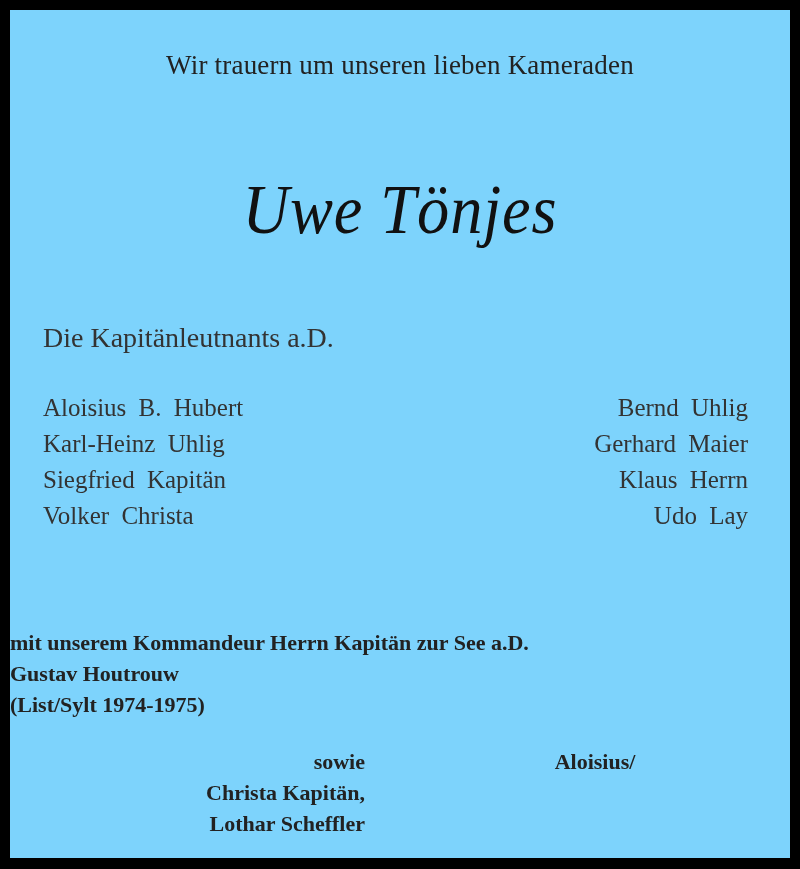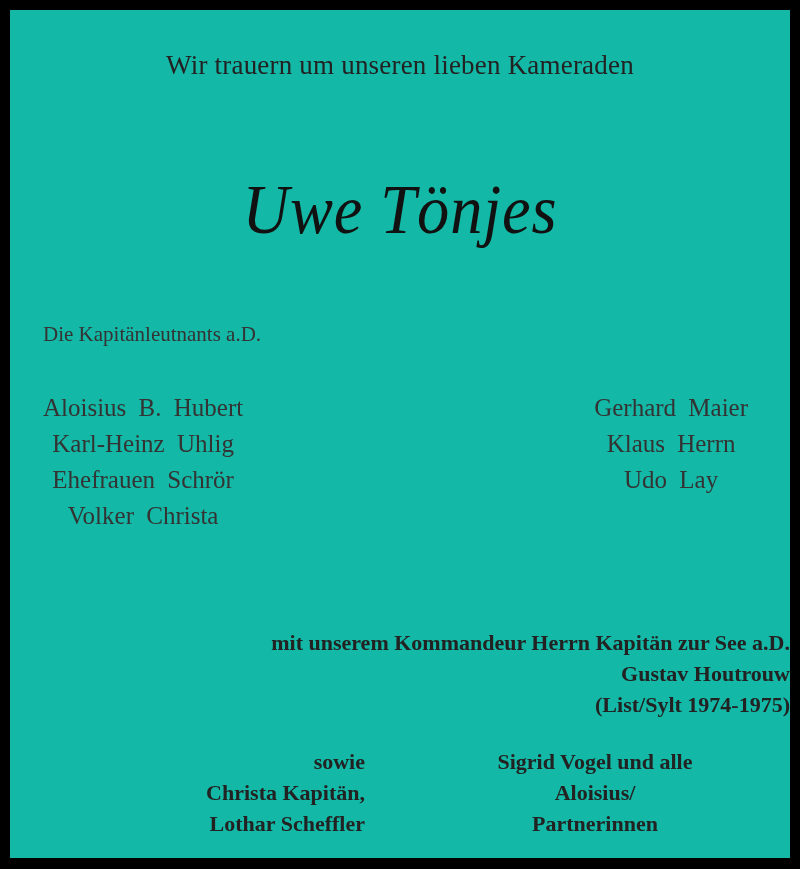--- a/index.html
+++ b/index.html
@@ -1,63 +1,62 @@
 <!DOCTYPE html>
 <html><head>
 <meta charset="utf-8">
 <style>
   html, body { margin: 0; padding: 0; }
   body { width: 800px; height: 869px; background: #000; position: relative; overflow: hidden; }
   .card {
     position: absolute; left: 10px; top: 10px; width: 780px; height: 848px;
-    background: #14b8a6; color: #1a1a1a;
+    background: #7dd3fc; color: #1a1a1a;
     font-family: "Liberation Serif", "DejaVu Serif", serif;
   }
   .abs { position: absolute; white-space: nowrap; }
   .intro { left: 0; width: 780px; top: 40px; text-align: center; font-size: 27px; color: #222; letter-spacing: 0.2px; }
   .name { left: 0; width: 780px; top: 160px; text-align: center; font-size: 70px; font-style: italic; color: #111; letter-spacing: 1px; transform: scaleX(0.92); }
-  .group-title { left: 33px; top: 312px; font-size: 21px; color: #333; }
+  .group-title { left: 33px; top: 312px; font-size: 28px; color: #333; }
   .col-left { left: 33px; top: 380px; font-size: 25px; color: #333; line-height: 36px; }
   .col-right { right: 42px; top: 380px; font-size: 25px; color: #333; line-height: 36px; text-align: right; }
-  .col-left div, .col-right div { word-spacing: 6px; text-align: center; }
-  .commander { left: 0; width: 780px; top: 617px; text-align: right; font-size: 22px; font-weight: bold; line-height: 31px; color: #222; }
+  .col-left div, .col-right div { word-spacing: 6px; }
+  .commander { left: 0; width: 780px; top: 617px; text-align: left; font-size: 22px; font-weight: bold; line-height: 31px; color: #222; }
   .bottom-left { left: 40px; width: 315px; top: 736px; text-align: right; font-size: 22px; font-weight: bold; line-height: 31px; color: #222; }
   .bottom-right { left: 405px; width: 360px; top: 736px; text-align: center; font-size: 22px; font-weight: bold; line-height: 31px; color: #222; }
 </style>
 </head>
 <body>
 
 <div class="card">
   <div class="abs intro">Wir trauern um unseren lieben Kameraden</div>
   <div class="abs name">Uwe Tönjes</div>
   <div class="abs group-title">Die Kapitänleutnants a.D.</div>
 
   <div class="abs col-left">
     <div>Aloisius  B.  Hubert</div>
     <div>Karl-Heinz  Uhlig</div>
-    <div>Ehefrauen  Schrör</div>
+    <div>Siegfried  Kapitän</div>
     <div>Volker Christa</div>
   </div>
 
   <div class="abs col-right">
+    <div>Bernd  Uhlig</div>
     <div>Gerhard  Maier</div>
     <div>Klaus  Herrn</div>
     <div>Udo  Lay</div>
   </div>
 
   <div class="abs commander">
     <div>mit unserem Kommandeur Herrn Kapitän zur See a.D.</div>
     <div>Gustav Houtrouw</div>
     <div>(List/Sylt 1974-1975)</div>
   </div>
 
   <div class="abs bottom-left">
     <div>sowie</div>
     <div>Christa Kapitän,</div>
     <div>Lothar Scheffler</div>
   </div>
 
   <div class="abs bottom-right">
-    <div>Sigrid Vogel und alle</div>
     <div>Aloisius/</div>
-    <div>Partnerinnen</div>
   </div>
 </div>
 
 </body></html>

